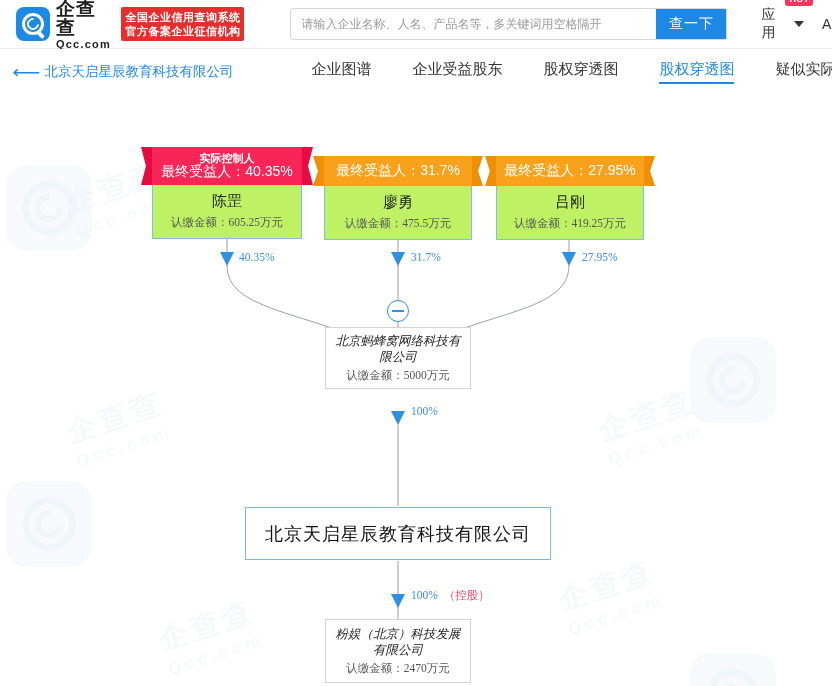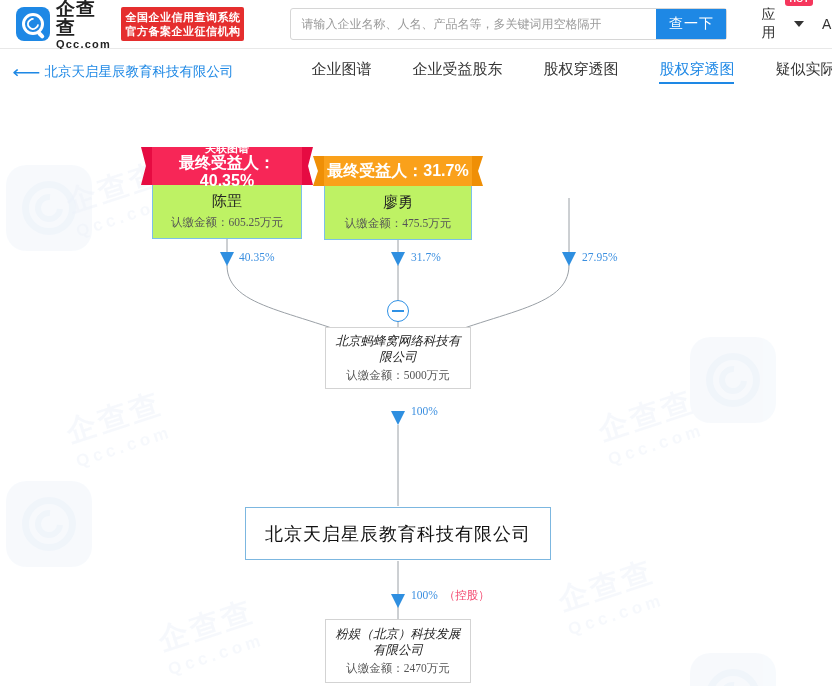--- a/index.html
+++ b/index.html
@@ -301,21 +301,21 @@
     flex-direction: column;
     align-items: center;
     justify-content: center;
     line-height: 1.12;
     z-index: 3;
   }
   .ribbon.red  { background: #f72657; }
   .ribbon.red.tall { height: 38px; }
   .ribbon.orange { background: #faa11b; }
   .ribbon .t1 { font-size: 11px; font-weight: bold; }
-  .ribbon .t2 { font-size: 16px; font-weight: bold; }
+  .ribbon .t2 { font-size: 14px; font-weight: normal; }
   .ribbon .notch-l, .ribbon .notch-r {
     position: absolute;
     top: 0;
     width: 11px;
     height: 100%;
   }
   .ribbon .notch-l { left: -11px; }
   .ribbon .notch-r { right: -11px; }
   .ribbon.red .notch-l,
   .ribbon.red .notch-r { background: #e60b42; }
@@ -516,41 +516,52 @@
       <polygon points="562,157 576,157 569,171"></polygon>
       <polygon points="391,316 405,316 398,330"></polygon>
       <polygon points="391,499 405,499 398,513"></polygon>
     </g>
   </svg>
 
   <div class="node" style="left:152px; top:52px; width:150px;">
     <div class="ribbon red tall">
       <div class="notch-l"></div>
       <div class="notch-r"></div>
-      <div class="t1">关联图谱</div>
+      <div class="t1">实际控制人</div>
       <div class="t2">最终受益人：40.35%</div>
     </div>
     <div class="person-box">
       <div class="person-name">陈罡</div>
       <div class="person-sub">认缴金额：605.25万元</div>
     </div>
   </div>
 
   <div class="node" style="left:324px; top:61px; width:148px;">
     <div class="ribbon orange">
       <div class="notch-l"></div>
       <div class="notch-r"></div>
       <div class="t2">最终受益人：31.7%</div>
     </div>
     <div class="person-box">
       <div class="person-name">廖勇</div>
       <div class="person-sub">认缴金额：475.5万元</div>
     </div>
   </div>
 
+  <div class="node" style="left:496px; top:61px; width:148px;">
+    <div class="ribbon orange">
+      <div class="notch-l"></div>
+      <div class="notch-r"></div>
+      <div class="t2">最终受益人：27.95%</div>
+    </div>
+    <div class="person-box">
+      <div class="person-name">吕刚</div>
+      <div class="person-sub">认缴金额：419.25万元</div>
+    </div>
+  </div>
 
   <div class="edge-label" style="left:239px; top:156px;">40.35%</div>
   <div class="edge-label" style="left:411px; top:156px;">31.7%</div>
   <div class="edge-label" style="left:582px; top:156px;">27.95%</div>
 
   <div class="collapse-btn" style="left:387px; top:205px;"></div>
 
   <div class="company-box" style="left:325px; top:232px; width:146px; height:62px;">
     <div class="cname">北京蚂蜂窝网络科技有限公司</div>
     <div class="csub">认缴金额：5000万元</div>

